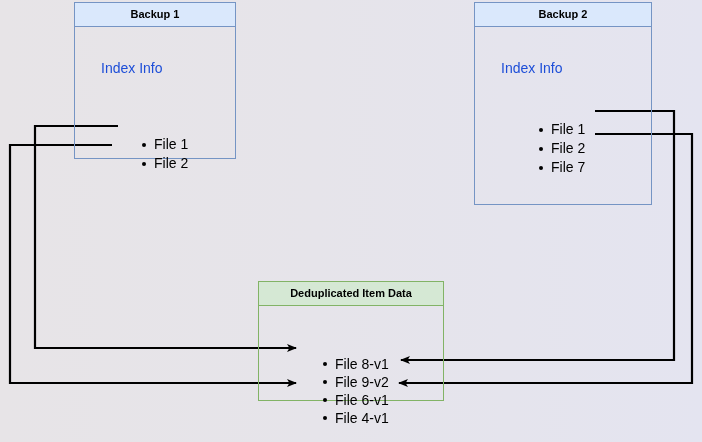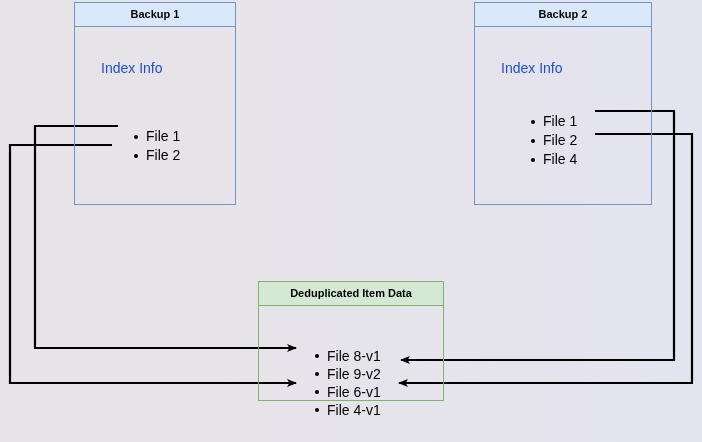--- a/index.html
+++ b/index.html
@@ -58,21 +58,21 @@
     height: calc(100% - 24px);
   }
   .index-label {
     position: absolute;
     font-size: 14px;
     color: #1d4ed8;
     white-space: nowrap;
   }
   .file-list {
     position: absolute;
-    margin: 8px;
+    margin: 16px;
     padding: 0;
     list-style: none;
   }
   .file-list li {
     position: relative;
     font-size: 14px;
     color: #000;
     white-space: nowrap;
     padding-left: 13px;
     height: 19px;
@@ -113,39 +113,39 @@
 
     <path d="M118,126 L35,126 L35,348 L296,348" fill="none" stroke="#000" stroke-width="2.2" marker-end="url(#arrowR)"></path>
 
     <path d="M112,145 L10,145 L10,383 L296,383" fill="none" stroke="#000" stroke-width="2.2" marker-end="url(#arrowR)"></path>
 
     <path d="M595,111 L674,111 L674,360 L401,360" fill="none" stroke="#000" stroke-width="2.2" marker-end="url(#arrowL)"></path>
 
     <path d="M595,134 L692,134 L692,383 L399,383" fill="none" stroke="#000" stroke-width="2.2" marker-end="url(#arrowL)"></path>
   </svg>
 
-  <div class="node blue" style="left:74px; top:2px; width:162px; height:203px;">
+  <div class="node blue" style="left:74px; top:2px; width:162px; height:157px;">
     <div class="node-title">Backup 1</div>
     <div class="node-body">
       <div class="index-label" style="left:26px; top:33px;">Index Info</div>
       <ul class="file-list" style="left:50px; top:92px;">
         <li>File 1</li>
         <li>File 2</li>
       </ul>
     </div>
   </div>
 
   <div class="node blue" style="left:474px; top:2px; width:178px; height:203px;">
     <div class="node-title">Backup 2</div>
     <div class="node-body">
       <div class="index-label" style="left:26px; top:33px;">Index Info</div>
       <ul class="file-list" style="left:47px; top:77px;">
         <li>File 1</li>
         <li>File 2</li>
-        <li>File 4</li>
+        <li>File 7</li>
       </ul>
     </div>
   </div>
 
   <div class="node green" style="left:258px; top:281px; width:186px; height:120px;">
     <div class="node-title">Deduplicated Item Data</div>
     <div class="node-body">
       <ul class="file-list dedup-list" style="left:47px; top:33px;">
         <li>File 8-v1</li>
         <li>File 9-v2</li>

